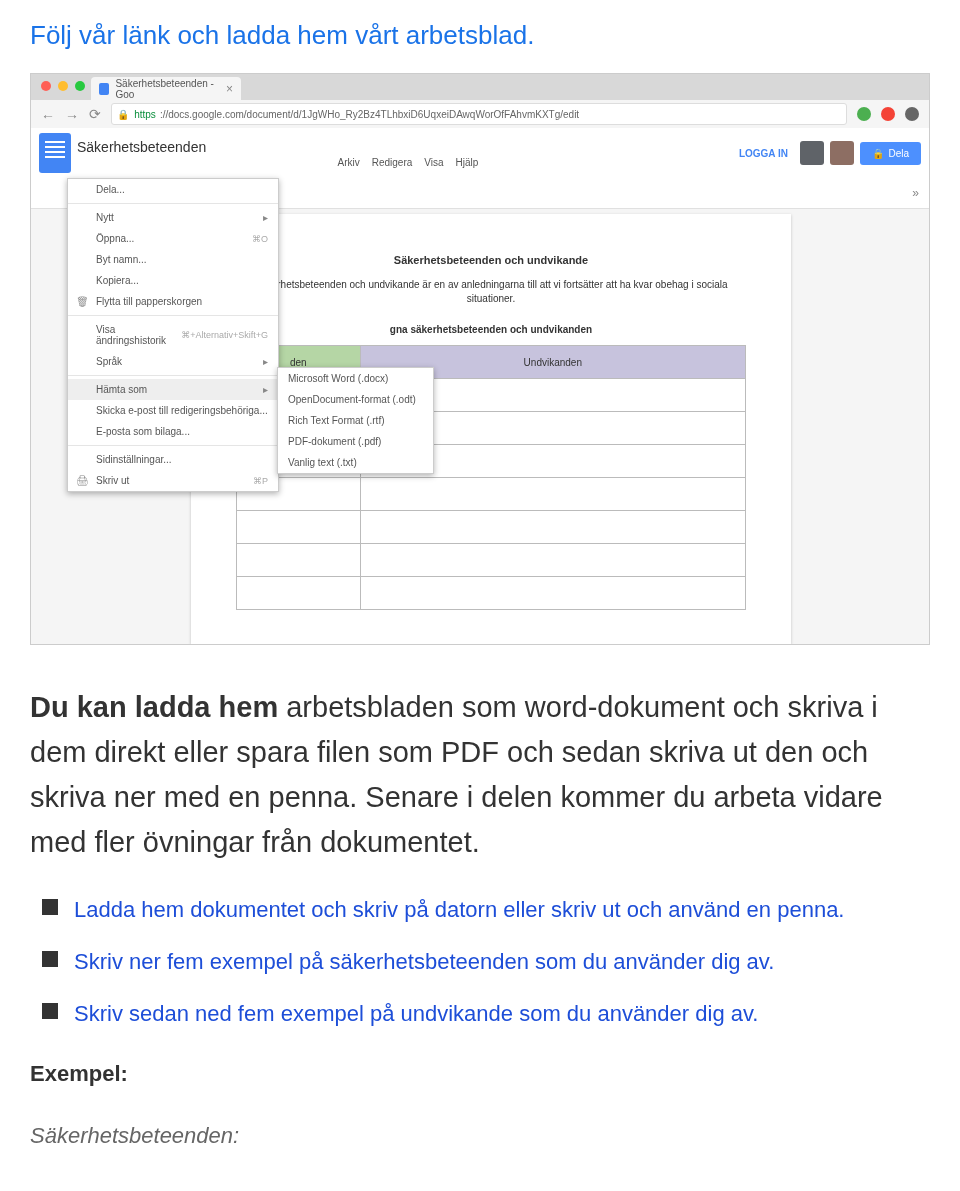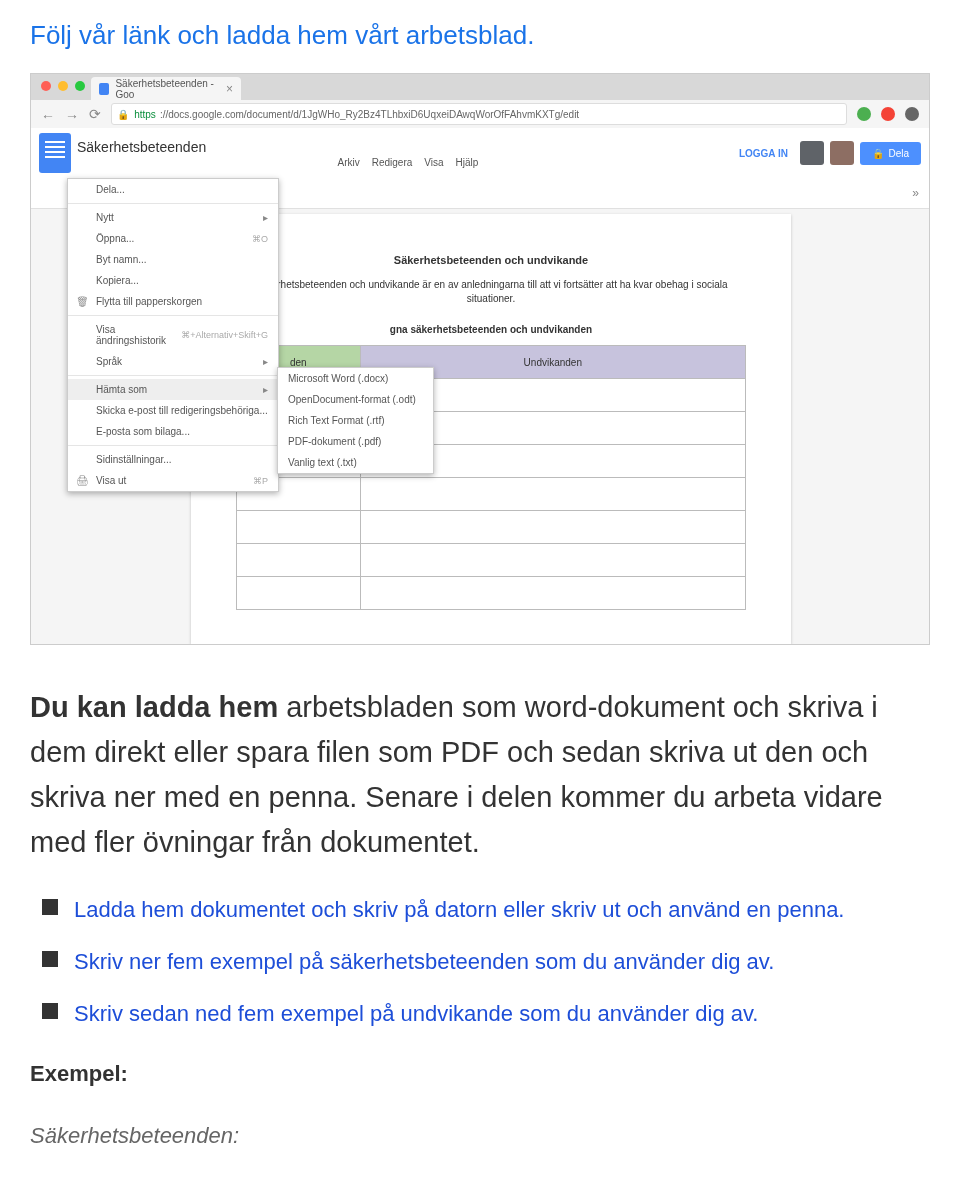--- a/index.html
+++ b/index.html
@@ -206,21 +206,21 @@
         </div>
         <div class="fm-item">
           <span>E-posta som bilaga...</span>
         </div>
         <div class="fm-sep"></div>
         <div class="fm-item">
           <span>Sidinställningar...</span>
         </div>
         <div class="fm-item">
           <span class="fm-icon">🖨</span>
-          <span>Visa ut</span>
+          <span>Skriv ut</span>
           <span class="fm-short">⌘P</span>
         </div>
       </div>
 
     <div class="sub-menu" id="sub-menu">
         <div class="sm-item">Microsoft Word (.docx)</div>
         <div class="sm-item">OpenDocument-format (.odt)</div>
         <div class="sm-item">Rich Text Format (.rtf)</div>
         <div class="sm-item">PDF-dokument (.pdf)</div>
         <div class="sm-item">Vanlig text (.txt)</div>

